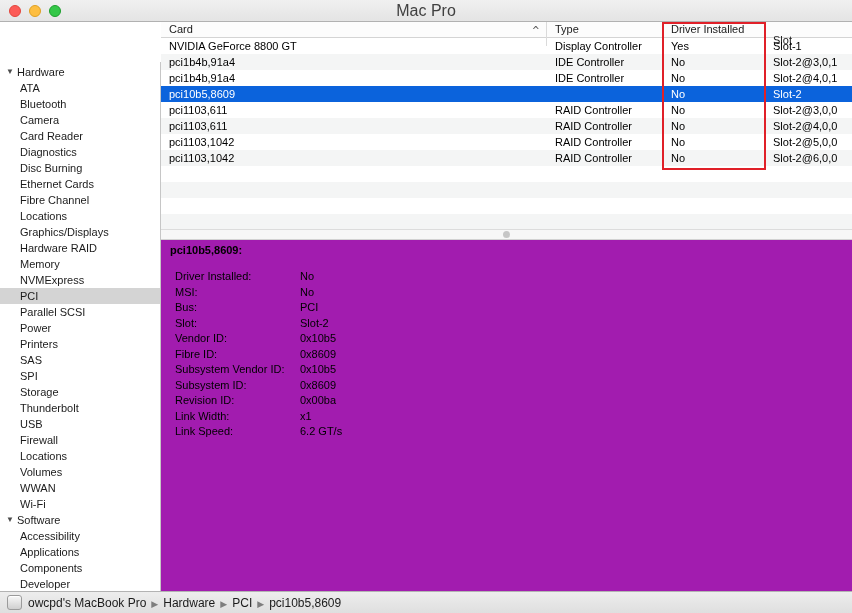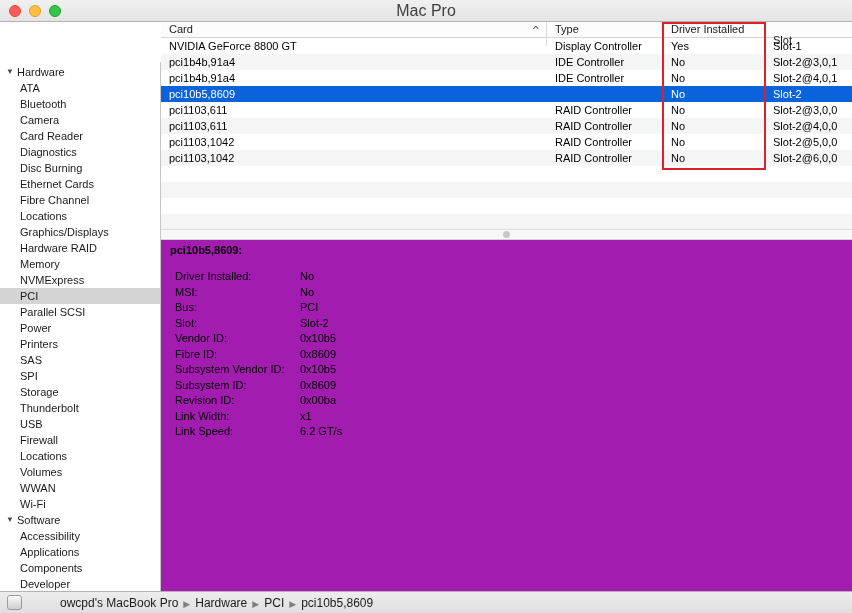--- a/index.html
+++ b/index.html
@@ -71,21 +71,21 @@
   .detail{flex:1;background:#a21caf;padding:4px 0 0 9px;overflow:hidden;}
   .detail-title{font-weight:bold;color:#000;}
   .fields{margin:13px 0 0 5px;}
   .field{display:flex;line-height:15.5px;}
   .field .lbl{width:125px;flex:none;}
   .field .val{flex:1;}
   
   .statusbar{
     height:22px;background:linear-gradient(180deg,#ededed,#dfdfdf);
     border-top:1px solid #b3b3b3;display:flex;align-items:center;
-    padding-left:7px;font-size:12px;color:#1b1b1b;gap:32px;
+    padding-left:7px;font-size:12px;color:#1b1b1b;
   }
   .mac-icon{
     width:15px;height:15px;border-radius:3px;margin-right:6px;flex:none;
     background:linear-gradient(180deg,#f8f8f8,#cfcfcf);
     border:1px solid #9b9b9b;box-shadow:inset 0 1px 0 #fff;
   }
   .crumb-sep{color:#7e7e7e;font-size:9px;padding:0 5px;}
 </style>
 </head>
 <body>

